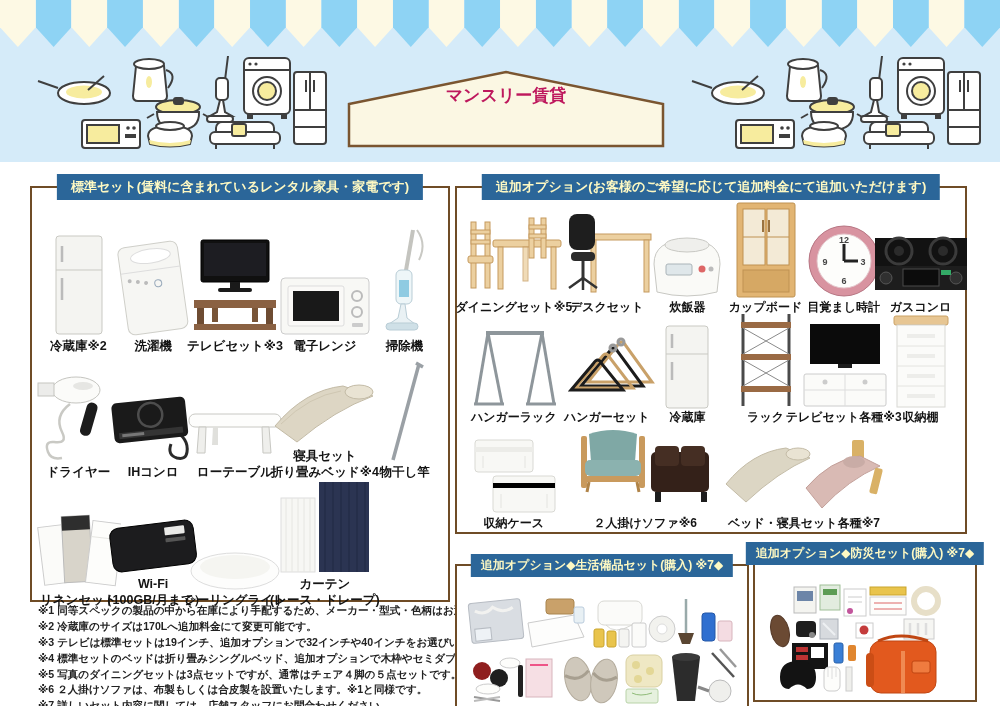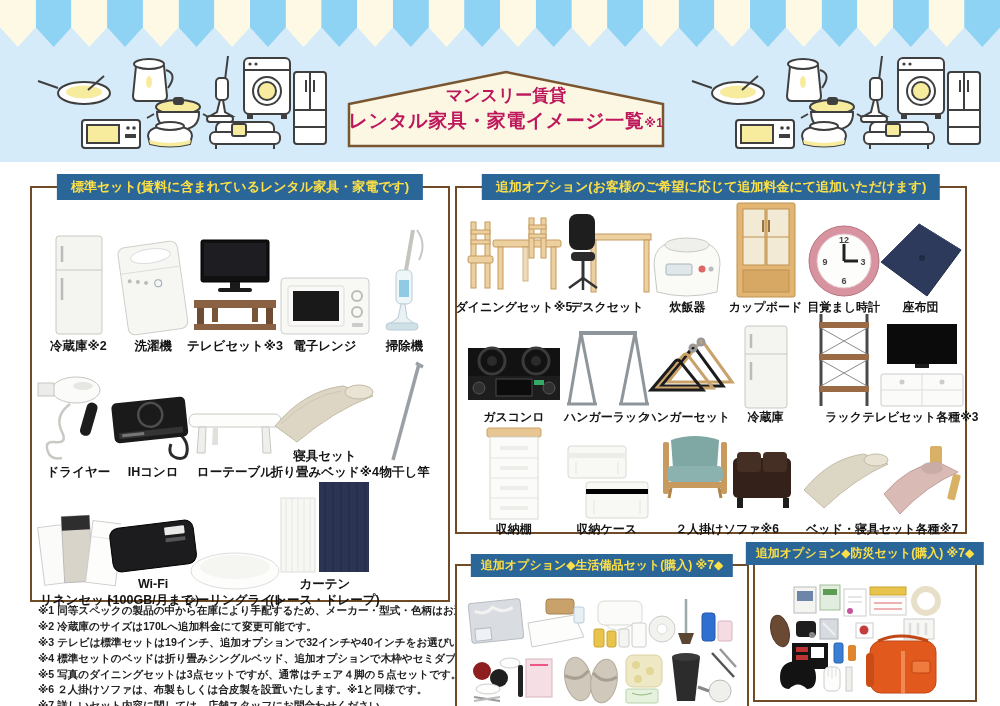--- a/index.html
+++ b/index.html
@@ -22,21 +22,21 @@
   .t1{font-size:17px;line-height:1.45;}
   .t2{font-size:19px;line-height:1.25;letter-spacing:.5px;}
   .tnote{font-size:12px;font-weight:bold;}
 
   
   .box{position:absolute;border:2px solid #6f4c26;background:#fff;}
   .box-std{left:30px;top:186px;width:416px;height:412px;}
   .box-opt{left:455px;top:186px;width:508px;height:344px;}
   .box-life{left:455px;top:564px;width:290px;height:146px;}
   .box-bousai{left:753px;top:552px;width:220px;height:146px;}
-  .bar{position:absolute;top:-14px;left:50%;transform:translateX(-50%);background:#2b6699;color:#fde047;
+  .bar{position:absolute;top:-14px;left:50%;transform:translateX(-50%);background:#2b6699;color:#fef9c3;
        font-weight:bold;font-size:13px;padding:4px 14px;white-space:nowrap;}
   .bar-sm{font-size:12px;padding:3px 10px;top:-12px;}
 
   
   .grid-std{position:absolute;left:6px;right:6px;top:16px;bottom:4px;display:grid;
             grid-template-columns:20% 17% 23.5% 21% 18.5%;grid-template-rows:150px 126px auto;}
   .grid-opt{position:absolute;left:6px;right:6px;top:14px;bottom:4px;display:grid;
             grid-template-columns:20.5% 17% 15.5% 16% 15.5% 15.5%;grid-template-rows:114px 110px auto;}
   .cell{display:flex;flex-direction:column;align-items:center;justify-content:flex-end;min-width:0;}
   .img{display:flex;align-items:flex-end;justify-content:center;}
@@ -191,21 +191,20 @@
           <line x1="238" y1="96" x2="238" y2="101"></line>
       </g>
     </svg>
 
     <div class="plaque">
       <svg viewBox="0 0 318 78">
         <polygon points="2,34 159,2 316,34 316,76 2,76" fill="#fbf7e3" stroke="#7a5530" stroke-width="2.5"></polygon>
       </svg>
       <div class="t">
         <div class="t1">マンスリー賃貸</div>
-        <div class="t2"><span>レンタル家具・家電イメージ一覧</span><span class="tnote">※1</span></div>
       </div>
     </div>
   </div>
 
   <div class="box box-std">
     <div class="bar">標準セット(賃料に含まれているレンタル家具・家電です)</div>
     <div class="grid-std">
 
       <div class="cell">
         <div class="img">
@@ -493,30 +492,20 @@
                 <text x="38" y="62">6</text>
                 <text x="19" y="43">9</text>
               </g>
               <line x1="38" y1="39" x2="38" y2="22" stroke="#222" stroke-width="3"></line>
               <line x1="38" y1="39" x2="52" y2="39" stroke="#222" stroke-width="3"></line>
             </svg>
         </div>
         <div class="lbl">目覚まし時計</div>
       </div>
 
-      <div class="cell">
-        <div class="img">
-          <svg width="88" height="80" viewBox="0 0 88 80">
-              <path d="M42 4 L84 30 L50 76 L4 42 Z" fill="#2d3a5c" stroke="#1f2a45"></path>
-              <path d="M42 4 L84 30 M42 4 L4 42" stroke="#3c4a70" fill="none"></path>
-              <circle cx="45" cy="38" r="3" fill="#1f2a45"></circle>
-            </svg>
-        </div>
-        <div class="lbl">座布団</div>
-      </div>
 
       <div class="cell">
         <div class="img">
           <svg width="100" height="70" viewBox="0 0 100 70">
               <path d="M4 8 h92 v28 h-92 z" fill="#121212"></path>
               <circle cx="28" cy="21" r="13" fill="none" stroke="#3b3b3b" stroke-width="3"></circle>
               <circle cx="28" cy="21" r="5" fill="#2b2b2b"></circle>
               <circle cx="72" cy="21" r="13" fill="none" stroke="#3b3b3b" stroke-width="3"></circle>
               <circle cx="72" cy="21" r="5" fill="#2b2b2b"></circle>
               <rect x="4" y="36" width="92" height="24" fill="#1d1d1d"></rect>

